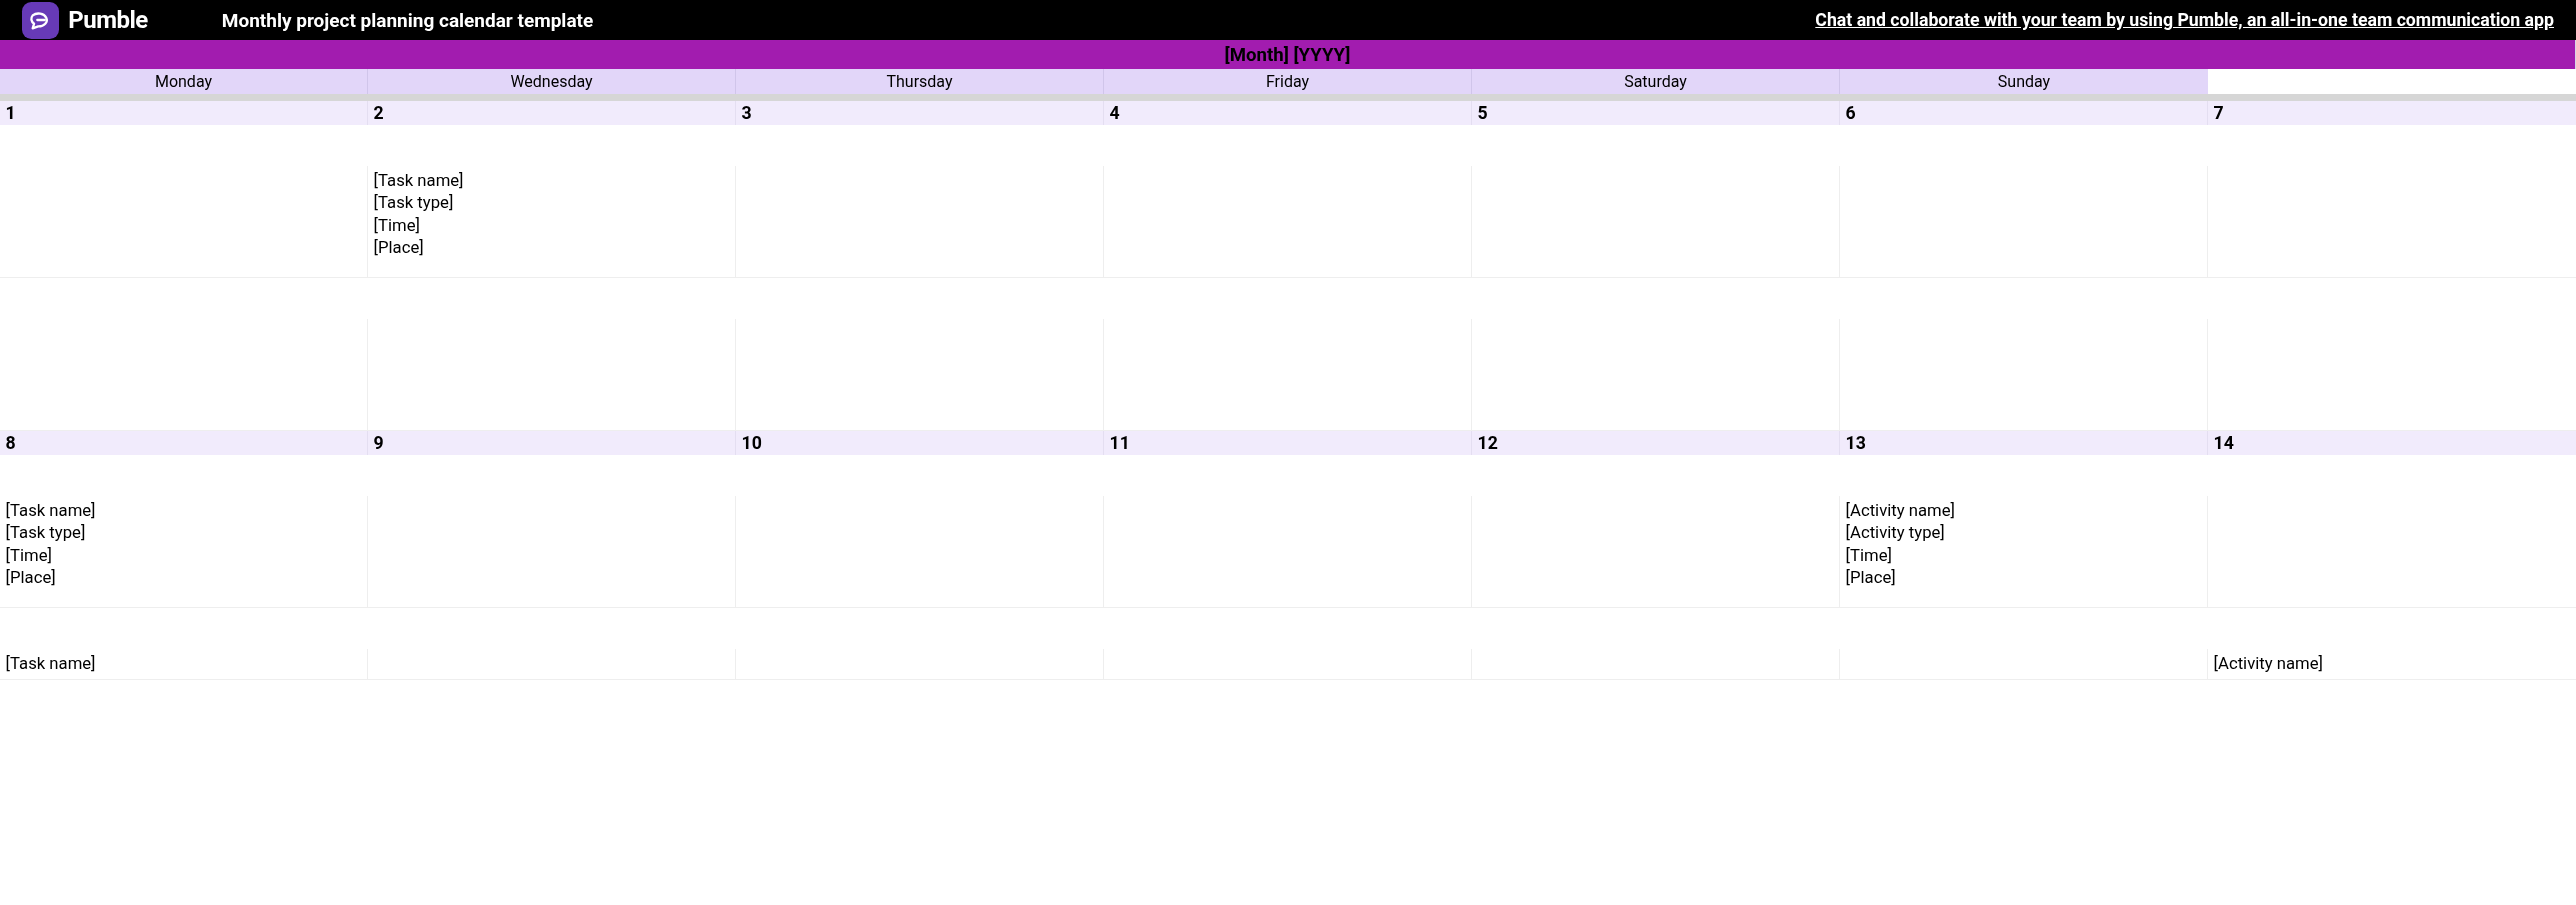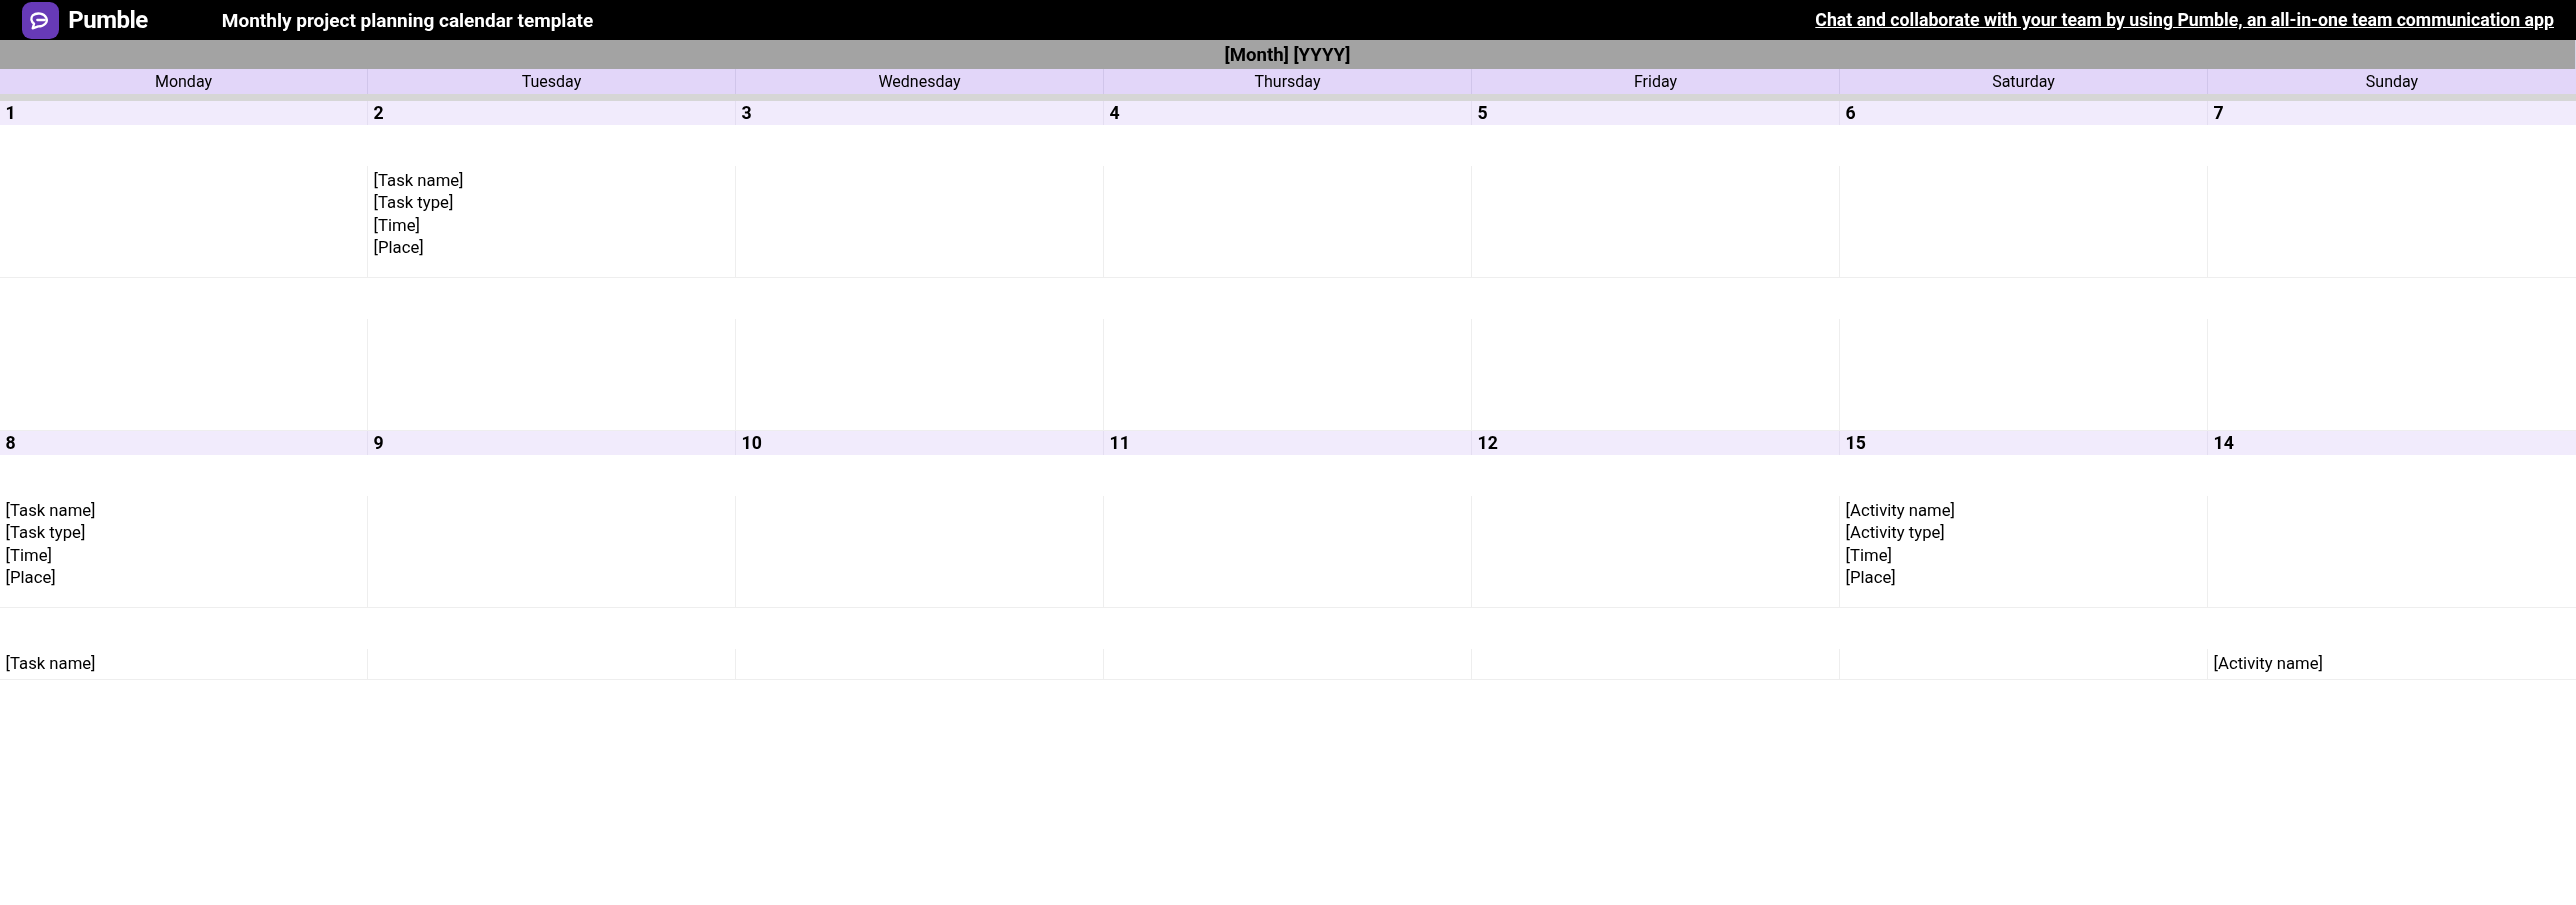--- a/index.html
+++ b/index.html
@@ -43,21 +43,21 @@
     font-size: 19px;
   }
   .tagline {
     margin-left: auto;
     font-weight: 700;
     font-size: 17.7px;
     text-decoration: underline;
     cursor: pointer;
   }
   .month-row {
-    background: #a3a3a3;
+    background: #a21caf;
     text-align: center;
     font-weight: 700;
     font-size: 18.6px;
     padding: 3.7px 0;
     border-right: 0.9px solid #d9d4e6;
   }
   .days-row {
     display: grid;
     grid-template-columns: repeat(7, 1fr);
   }
@@ -116,21 +116,20 @@
     <span class="logo-text">Pumble</span>
   </div>
   <div class="title">Monthly project planning calendar template</div>
   <a class="tagline">Chat and collaborate with your team by using Pumble, an all-in-one team communication app</a>
 </div>
 
 <div class="month-row">[Month] [YYYY]</div>
 
 <div class="days-row">
   <div class="day-head">Monday</div>
-  <div class="day-head">Tuesday</div>
   <div class="day-head">Wednesday</div>
   <div class="day-head">Thursday</div>
   <div class="day-head">Friday</div>
   <div class="day-head">Saturday</div>
   <div class="day-head">Sunday</div>
 </div>
 
 <div class="separator"></div>
 
 <div class="week-nums">
@@ -167,21 +166,21 @@
   <div class="cell short"></div>
   <div class="cell short"></div>
 </div>
 
 <div class="week-nums">
   <div class="day-num">8</div>
   <div class="day-num">9</div>
   <div class="day-num">10</div>
   <div class="day-num">11</div>
   <div class="day-num">12</div>
-  <div class="day-num">15</div>
+  <div class="day-num">13</div>
   <div class="day-num">14</div>
 </div>
 
 <div class="content-row">
   <div class="cell">
     <div>[Task name]</div>
     <div>[Task type]</div>
     <div>[Time]</div>
     <div>[Place]</div>
   </div>

